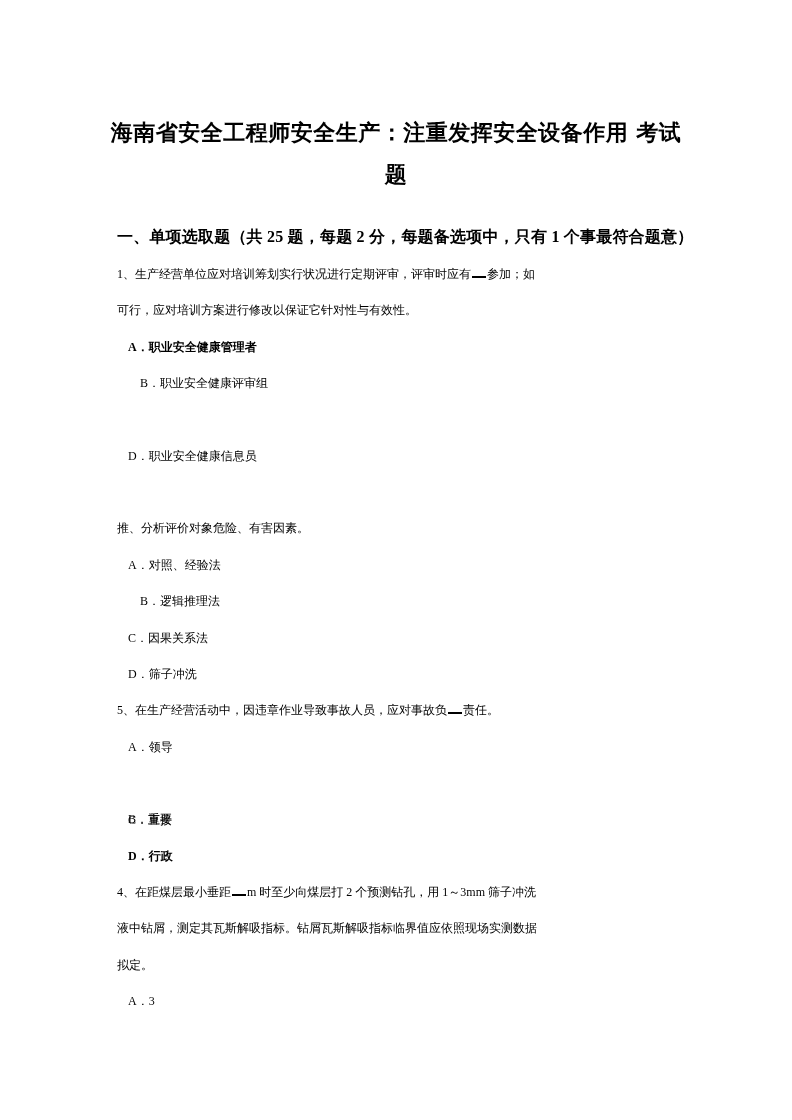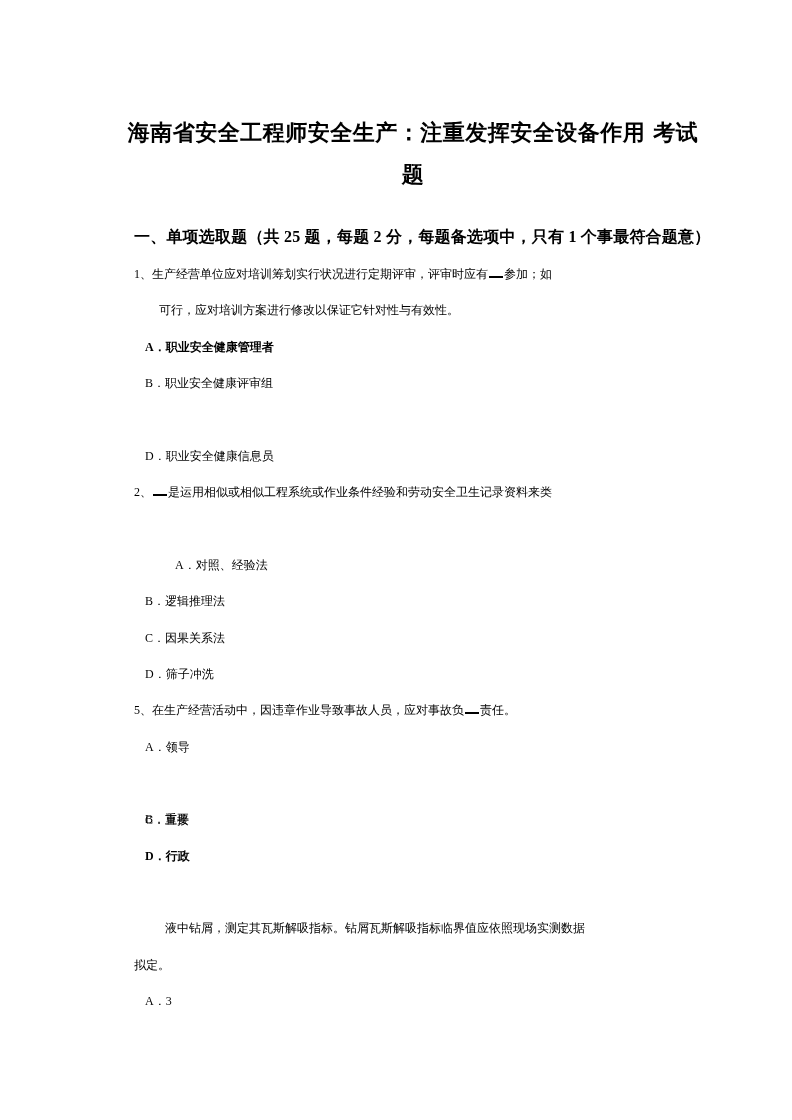--- a/index.html
+++ b/index.html
@@ -1,18 +1,18 @@
 <!DOCTYPE html>
 <html><head>
   <meta charset="utf-8">
   <style>
     html, body { margin: 0; padding: 0; background: #ffffff; }
     body { width: 792px; height: 1120px; position: relative; overflow: hidden;
            font-family: "Liberation Serif", "DejaVu Serif", serif; color: #000; }
-    .page { position: absolute; left: 17px; top: 0; width: 648px; height: 1120px; }
+    .page { position: absolute; left: 0; top: 0; width: 648px; height: 1120px; }
     .title { position: absolute; left: 110px; width: 572px; text-align: center;
              font-weight: bold; font-size: 22px; line-height: 42px; top: 112px;
              font-family: "DejaVu Sans", "Liberation Sans", sans-serif; letter-spacing: 0.5px; }
     .section { position: absolute; left: 117px; top: 225px; font-weight: bold; font-size: 16px;
                line-height: 24px; white-space: nowrap; letter-spacing: 0.2px; }
     .line { position: absolute; font-size: 12px; line-height: 24px; white-space: nowrap; }
     .q { left: 117px; }
     .opt { left: 128px; }
     .blank { display: inline-block; width: 14px; border-bottom: 2px solid #000; height: 14px; vertical-align: baseline; margin: 0 1px; }
   </style>
@@ -21,33 +21,34 @@
 
 <div class="page">
   <div class="title">
     <div>海南省安全工程师安全生产：注重发挥安全设备作用 考试</div>
     <div>题</div>
   </div>
 
   <div class="section">一、单项选取题（共 25 题，每题 2 分，每题备选项中，只有 1 个事最符合题意）</div>
 
   <div class="line q" style="top:262px;"><span>1、生产经营单位应对培训筹划实行状况进行定期评审，评审时应有</span><span class="blank"></span><span>参加；如</span></div>
-  <div class="line q" style="top:298px;margin-left:25px;">可行，应对培训方案进行修改以保证它针对性与有效性。</div>
+  <div class="line q" style="top:298px;">可行，应对培训方案进行修改以保证它针对性与有效性。</div>
   <div class="line opt" style="top:335px;font-weight:bold;">A．职业安全健康管理者</div>
-  <div class="line opt" style="top:371px;">B．职业安全健康评审组</div>
+  <div class="line opt" style="top:371px;margin-left:12px;">B．职业安全健康评审组</div>
   <div class="line opt" style="top:444px;">D．职业安全健康信息员</div>
 
-  <div class="line q" style="top:480px;"><span>2、</span><span class="blank"></span><span>是运用相似或相似工程系统或作业条件经验和劳动安全卫生记录资料来类</span></div>
-  <div class="line opt" style="top:553px;margin-left:30px;">A．对照、经验法</div>
-  <div class="line opt" style="top:589px;">B．逻辑推理法</div>
+  <div class="line q" style="top:516px;">推、分析评价对象危险、有害因素。</div>
+  <div class="line opt" style="top:553px;">A．对照、经验法</div>
+  <div class="line opt" style="top:589px;margin-left:12px;">B．逻辑推理法</div>
   <div class="line opt" style="top:626px;">C．因果关系法</div>
   <div class="line opt" style="top:662px;">D．筛子冲洗</div>
 
   <div class="line q" style="top:698px;"><span>5、在生产经营活动中，因违章作业导致事故人员，应对事故负</span><span class="blank"></span><span>责任。</span></div>
   <div class="line opt" style="top:735px;">A．领导</div>
   <div class="line opt" style="top:771px;margin-top:36px;">B．重要</div>
   <div class="line opt" style="top:808px;">C．直接</div>
   <div class="line opt" style="top:844px;font-weight:bold;">D．行政</div>
 
-  <div class="line q" style="top:916px;margin-left:31px;">液中钻屑，测定其瓦斯解吸指标。钻屑瓦斯解吸指标临界值应依照现场实测数据</div>
+  <div class="line q" style="top:880px;"><span>4、在距煤层最小垂距</span><span class="blank"></span><span>m 时至少向煤层打 2 个预测钻孔，用 1～3mm 筛子冲洗</span></div>
+  <div class="line q" style="top:916px;">液中钻屑，测定其瓦斯解吸指标。钻屑瓦斯解吸指标临界值应依照现场实测数据</div>
   <div class="line q" style="top:953px;">拟定。</div>
   <div class="line opt" style="top:989px;">A．3</div>
 </div>
 
 </body></html>

